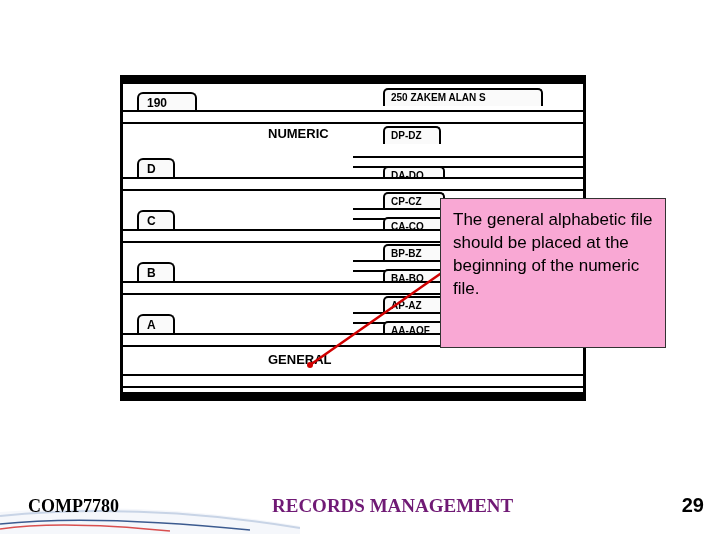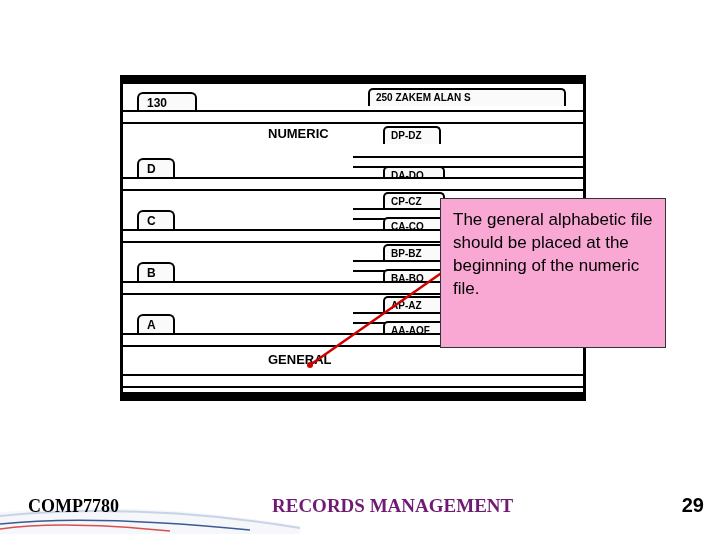--- a/index.html
+++ b/index.html
@@ -19,22 +19,22 @@
 </style>
 </head>
 <body>
 
 <div class="slide">
 
   <div class="diagram">
 
     <div class="slot" style="top:0"></div>
 
-    <div class="primary-tab" style="left:14px;top:14px;width:60px">130</div>
-    <div class="guide-tab" style="left:245px;top:10px;width:198px">250   ZAKEM ALAN S</div>
+    <div class="primary-tab" style="left:14px;top:14px;width:60px">190</div>
+    <div class="guide-tab" style="left:260px;top:10px;width:160px">250   ZAKEM ALAN S</div>
     <div class="drawer" style="top:32px;height:10px"></div>
 
     <div class="section-label" style="left:145px;top:48px">NUMERIC</div>
 
     <div class="guide-tab" style="left:260px;top:48px;width:58px">DP-DZ</div>
     <div class="drawer" style="top:78px;height:8px;left:230px"></div>
     <div class="guide-tab" style="left:260px;top:88px;width:62px">DA-DO</div>
     <div class="primary-tab" style="left:14px;top:80px;width:38px">D</div>
     <div class="drawer" style="top:99px;height:10px"></div>
 

